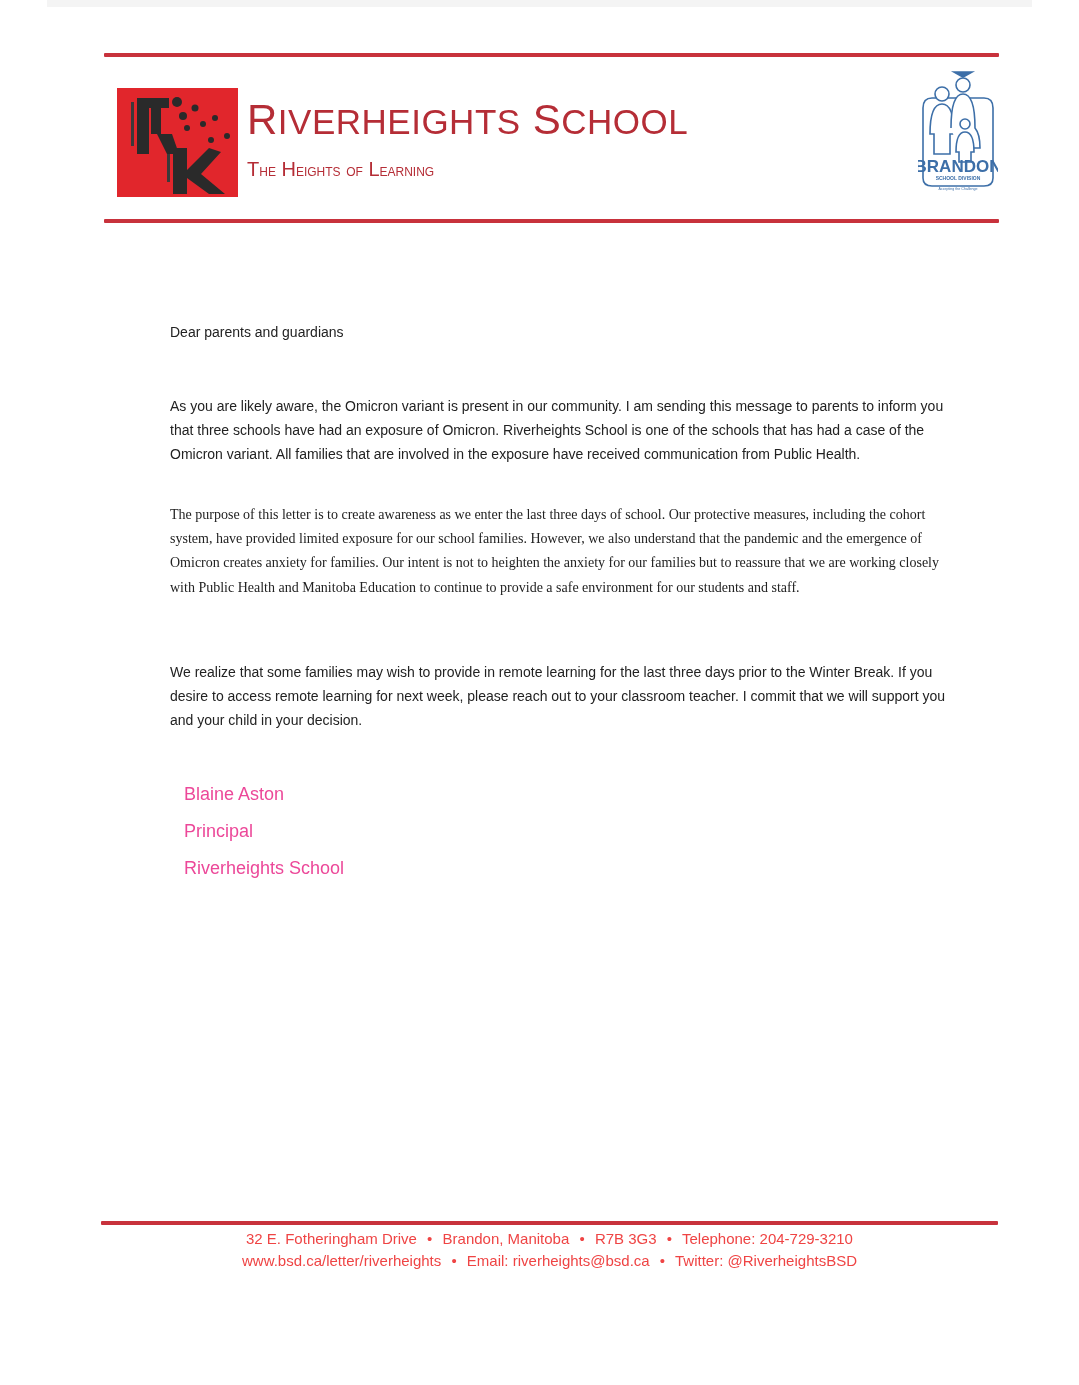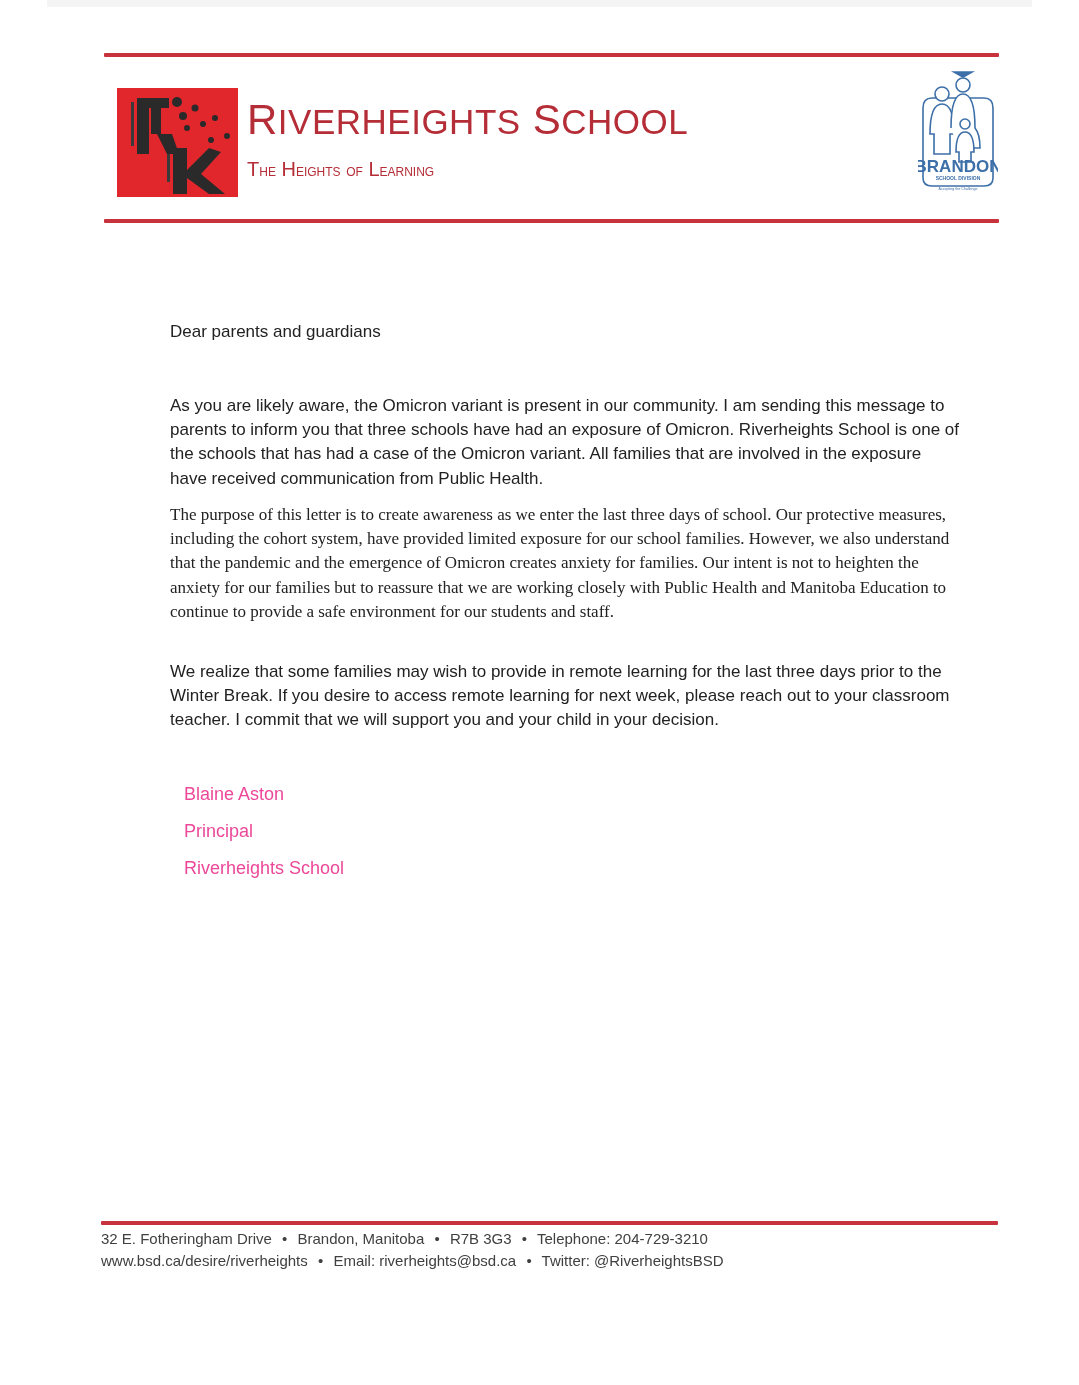--- a/index.html
+++ b/index.html
@@ -15,31 +15,31 @@
   .logo-box svg { width: 100%; height: 100%; display: block; }
 
   .school-name { position: absolute; left: 247px; top: 96px; font-size: 42px; color: #b52d36; letter-spacing: 0.5px; white-space: nowrap; }
   .school-name .cap { font-size: 42px; }
   .school-name .sc { font-size: 35px; }
   .tagline { position: absolute; left: 247px; top: 158px; font-size: 20px; color: #b52d36; white-space: nowrap; }
   .tagline .sc { font-size: 12px; }
 
   .bsd-logo { position: absolute; left: 918px; top: 68px; width: 80px; height: 124px; }
 
-  .letter { position: absolute; left: 170px; width: 790px; font-size: 17px; line-height: 24.2px; color: #222; }
+  .letter { position: absolute; left: 170px; width: 790px; font-size: 14px; line-height: 24.2px; color: #222; }
   .greeting { top: 320px; }
   .p1 { top: 394px; }
   .p2 { top: 503px; font-family: Liberation Serif, serif; }
   .p3 { top: 660px; }
   .sig { position: absolute; left: 184px; font-size: 18px; color: #ec4899; }
   .sig.name { top: 784px; }
   .sig.title { top: 821px; }
   .sig.org { top: 858px; }
 
-  .footer { position: absolute; left: 101px; width: 897px; color: #404040; font-size: 15px; white-space: nowrap; }
+  .footer { position: absolute; left: 101px; width: 897px; text-align: center; color: #ef4444; font-size: 15px; white-space: nowrap; }
   .footer.l1 { top: 1230px; }
   .footer.l2 { top: 1252px; }
   .footer .dot { margin: 0 6px; }
 </style>
 </head>
 <body>
 
 <div class="top-strip"></div>
 
 <div class="rule r1"></div>
@@ -113,20 +113,20 @@
   <span>32 E. Fotheringham Drive</span>
   <span class="dot">•</span>
   <span>Brandon, Manitoba</span>
   <span class="dot">•</span>
   <span>R7B 3G3</span>
   <span class="dot">•</span>
   <span>Telephone:</span>
   <span>204-729-3210</span>
 </div>
 <div class="footer l2">
-  <span>www.bsd.ca/desire/riverheights</span>
+  <span>www.bsd.ca/letter/riverheights</span>
   <span class="dot">•</span>
   <span>Email:</span>
   <span>riverheights@bsd.ca</span>
   <span class="dot">•</span>
   <span>Twitter:</span>
   <span>@RiverheightsBSD</span>
 </div>
 
 </body></html>

